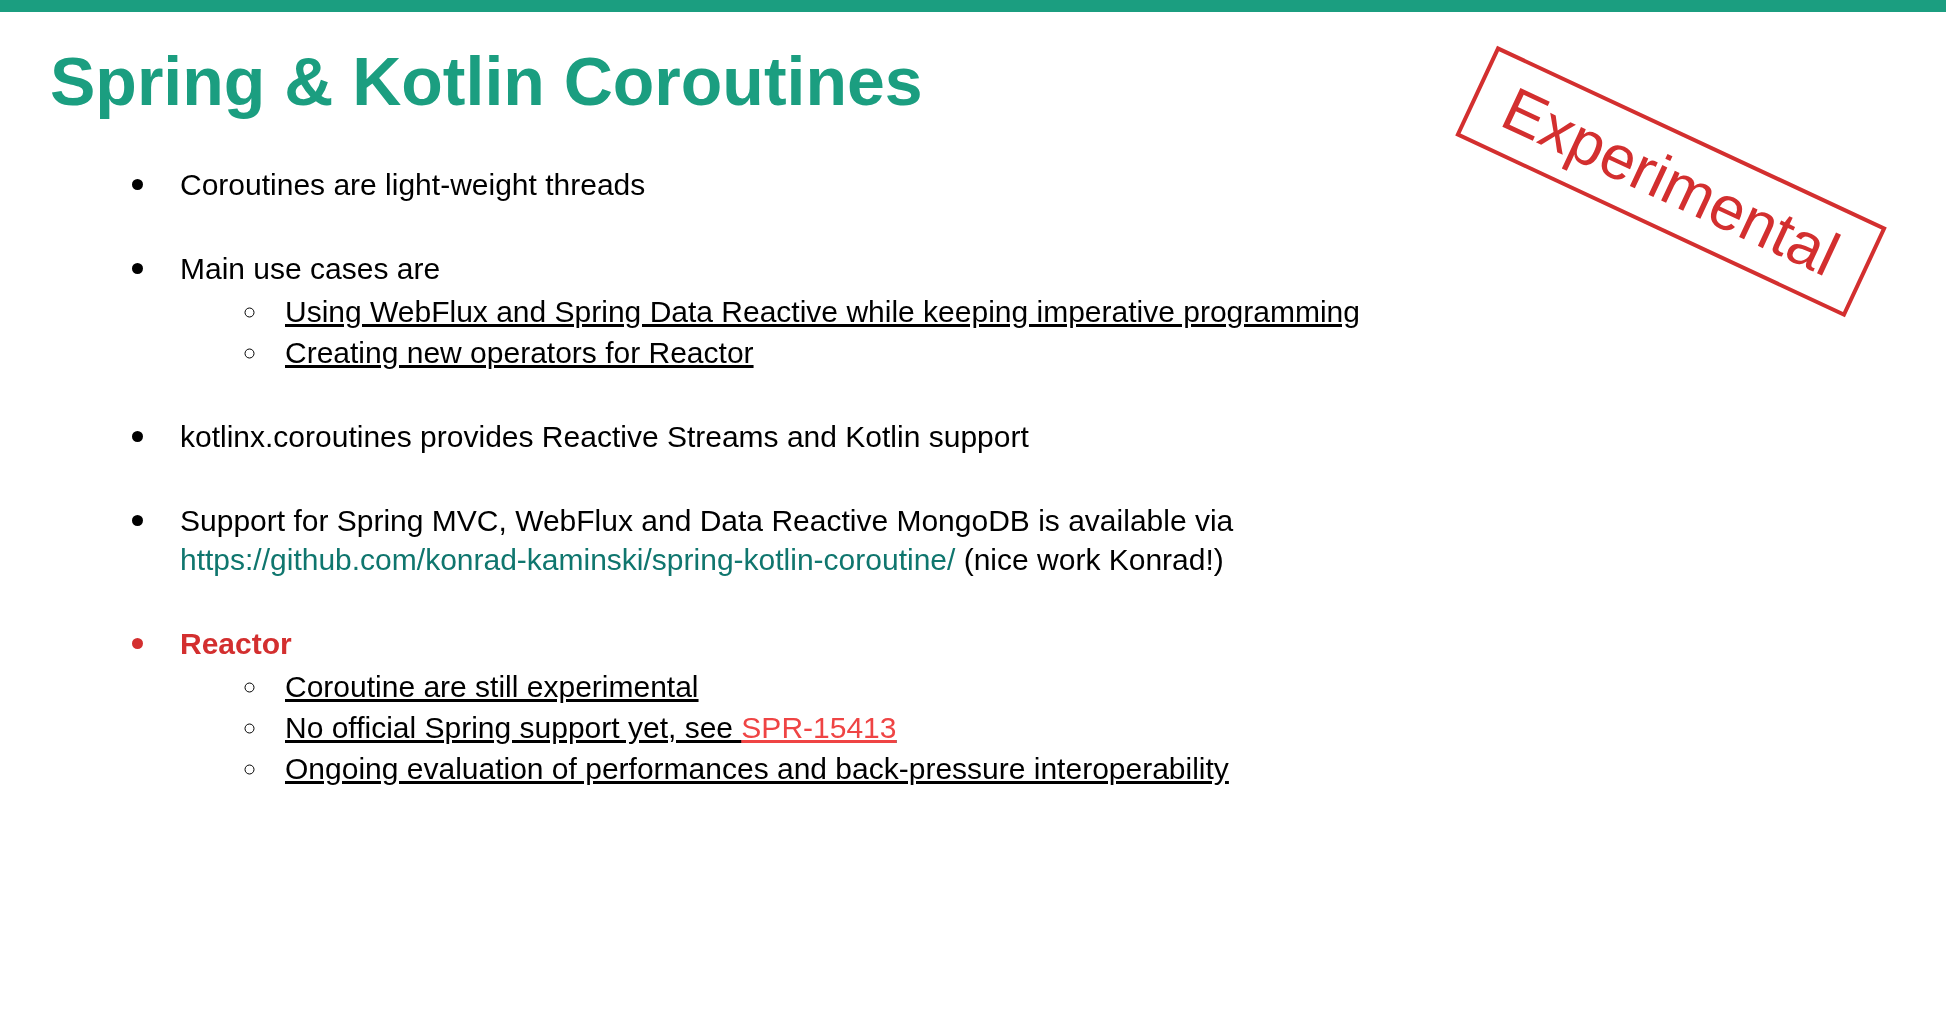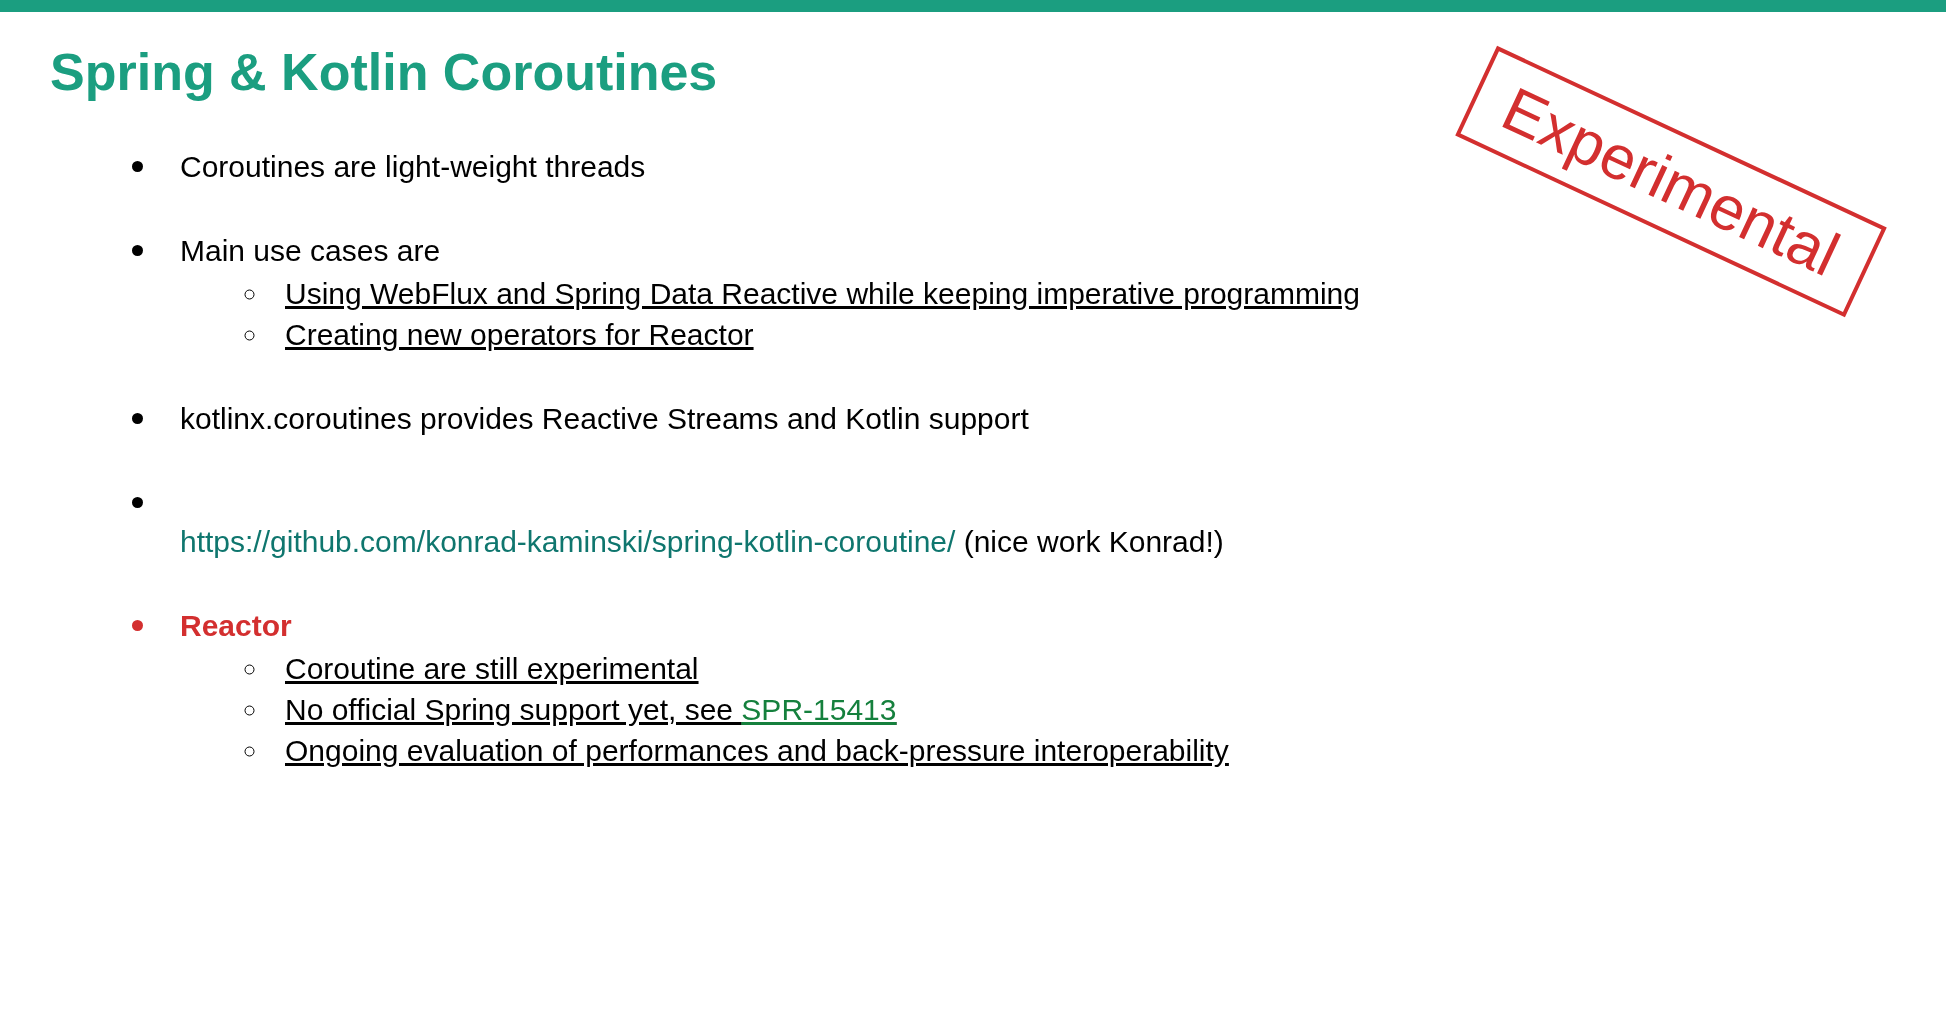--- a/index.html
+++ b/index.html
@@ -16,21 +16,21 @@
     width: 100%;
     height: 12px;
     background: #1b9e80;
   }
   .slide {
     position: relative;
     padding: 20px 50px 0 50px;
   }
   .title {
     color: #1b9e80;
-    font-size: 52px;
+    font-size: 68px;
     font-weight: bold;
     margin: 10px 0 40px 0;
   }
   ul.outer {
     list-style: disc;
     margin: 0;
     padding-left: 110px;
     font-size: 30px;
     line-height: 1.3;
   }
@@ -52,21 +52,21 @@
     text-decoration: underline;
   }
   .mono {
     font-family: "Courier New", Courier, monospace;
   }
   .link {
     color: #0f766e;
   }
   .link-black {
     text-decoration: underline;
-    color: #15803d;
+    color: #ef4444;
   }
   .warning-marker::marker {
     color: #d32f2f;
   }
   .warning-label {
     color: #d32f2f;
     font-weight: bold;
   }
   .stamp {
     position: absolute;
@@ -102,21 +102,21 @@
         <li>Using WebFlux and Spring Data Reactive while keeping imperative programming</li>
         <li>Creating new operators for Reactor</li>
       </ul>
     </li>
 
     <li>
       <span>kotlinx.coroutines provides Reactive Streams and Kotlin support</span>
     </li>
 
     <li>
-      <br>
+      <span>Support for Spring MVC, WebFlux and Data Reactive MongoDB is available via</span><br>
       <span class="link">https://github.com/konrad-kaminski/spring-kotlin-coroutine/</span><span> (nice work Konrad!)</span>
     </li>
 
     <li class="warning-marker">
       <span class="warning-label">Reactor</span>
       <ul class="inner">
         <li>Coroutine are still experimental</li>
         <li>
           <span>No official Spring support yet, see </span><span class="link-black">SPR-15413</span>
         </li>

